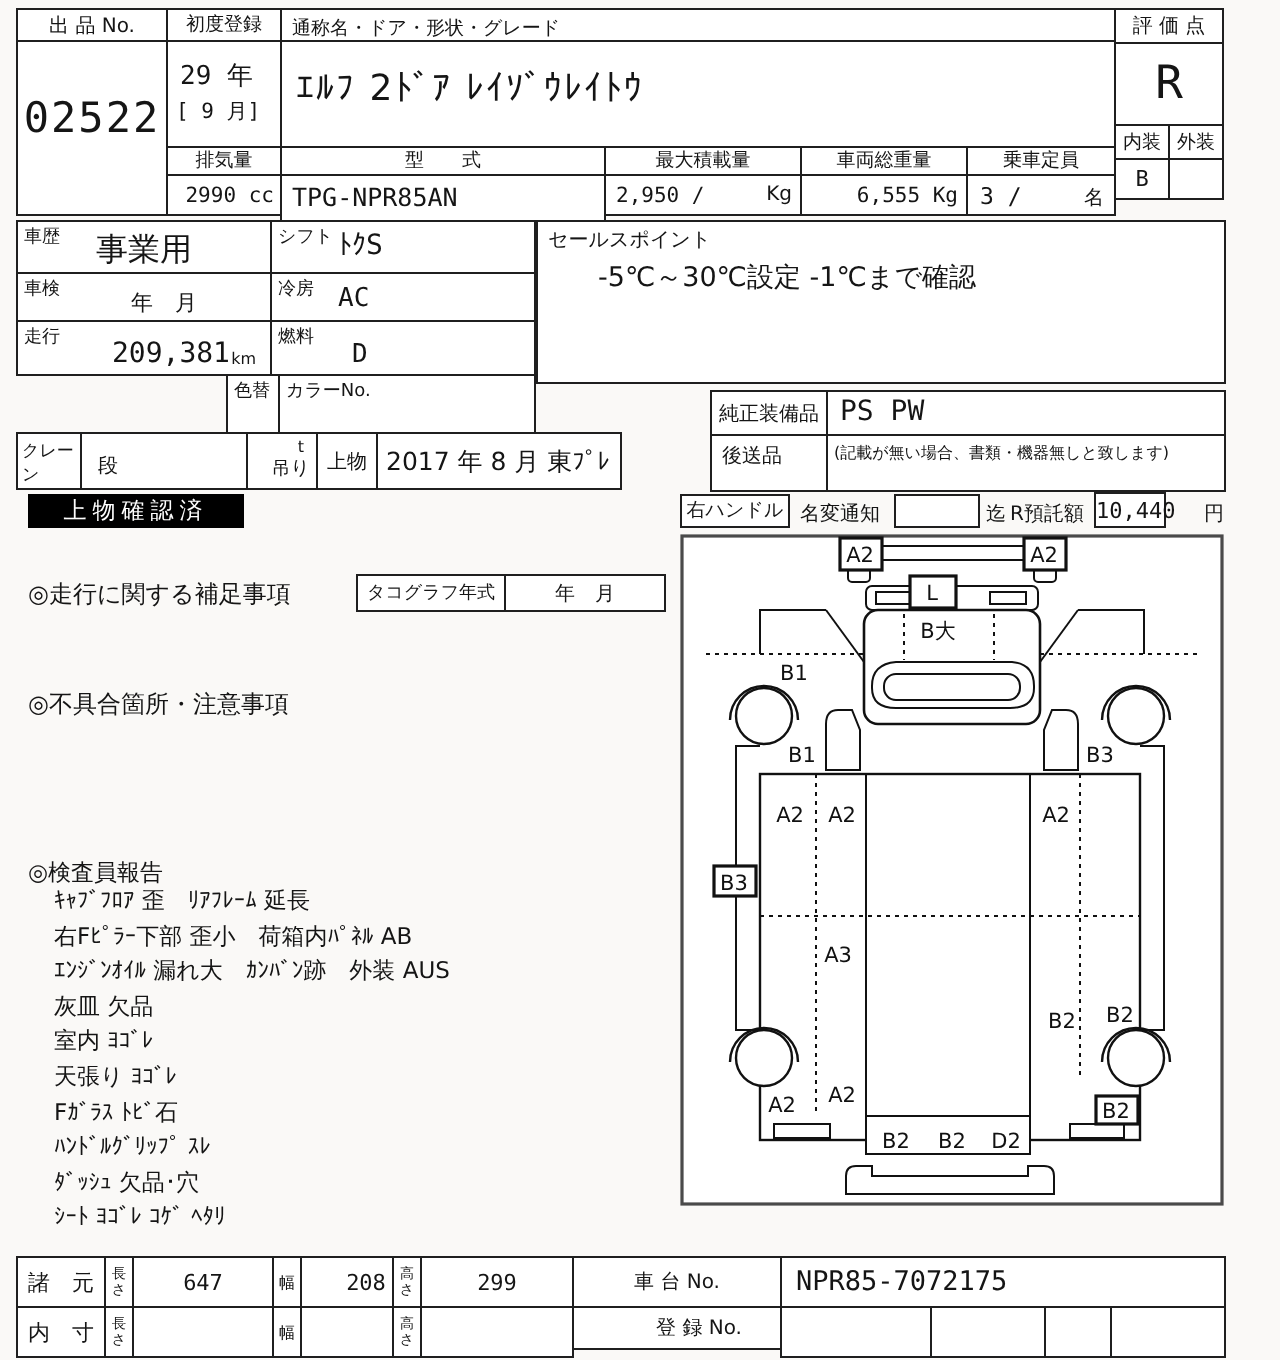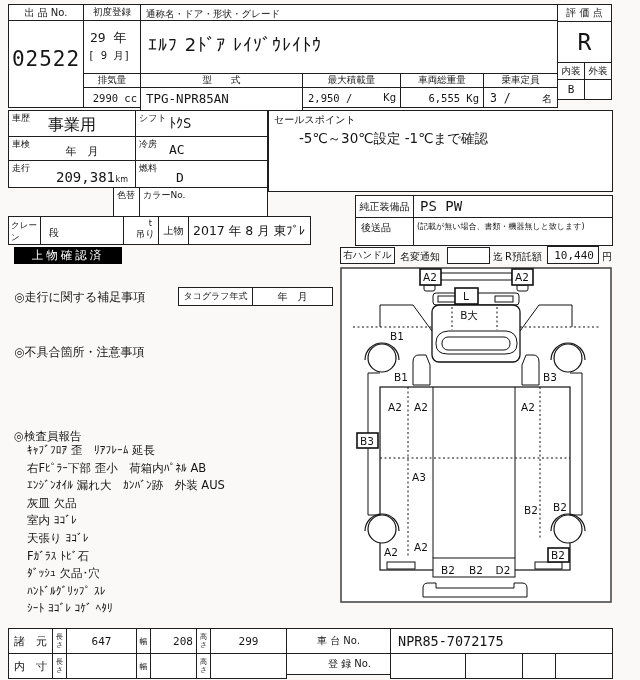--- a/index.html
+++ b/index.html
@@ -163,21 +163,21 @@
     <div class="nw" style="font-size:8px;padding:3px 0 0 3px;">(記載が無い場合、書類・機器無しと致します)</div>
   </div>
 
   <div class="a bd ct" style="left:340px;top:247px;width:55px;height:17px;font-size:9.5px;">
       <span>右ハンドル</span>
     </div>
   <span class="a nw" style="left:400px;top:250px;font-size:10px;">名変通知</span>
   <div class="a bd" style="left:447px;top:247px;width:43px;height:17px;"></div>
   <span class="a" style="left:493px;top:250px;font-size:10px;">迄</span>
   <span class="a nw" style="left:505px;top:250px;font-size:10px;">R預託額</span>
-  <div class="a bd" style="left:547px;top:246px;width:52px;height:18px;">
+  <div class="a bd" style="left:547px;top:246px;width:36px;height:18px;">
     <div class="mono" style="font-size:11px;text-align:right;padding:2px 4px 0 0;">10,440</div>
   </div>
   <span class="a" style="left:602px;top:250px;font-size:10px;">円</span>
 
   <span class="a nw" style="left:14px;top:289px;font-size:12px;">◎走行に関する補足事項</span>
   <div class="a bd ct" style="left:178px;top:287px;width:75px;height:19px;font-size:9px;">
       <span>タコグラフ年式</span>
     </div>
   <div class="a bd ct" style="left:252px;top:287px;width:81px;height:19px;font-size:10px;">
       <span>年　月</span>
@@ -187,22 +187,22 @@
 
   <span class="a nw" style="left:14px;top:429px;font-size:11.5px;">◎検査員報告</span>
   <div class="a" style="left:27px;top:442px;width:305px;font-size:11.5px;line-height:17.6px;">
     <div class="nw">ｷｬﾌﾞﾌﾛｱ 歪　ﾘｱﾌﾚｰﾑ 延長</div>
     <div class="nw">右Fﾋﾟﾗｰ下部 歪小　荷箱内ﾊﾟﾈﾙ AB</div>
     <div class="nw">ｴﾝｼﾞﾝｵｲﾙ 漏れ大　ｶﾝﾊﾞﾝ跡　外装 AUS</div>
     <div class="nw">灰皿 欠品</div>
     <div class="nw">室内 ﾖｺﾞﾚ</div>
     <div class="nw">天張り ﾖｺﾞﾚ</div>
     <div class="nw">Fｶﾞﾗｽ ﾄﾋﾞ石</div>
+    <div class="nw">ﾊﾝﾄﾞﾙｸﾞﾘｯﾌﾟ ｽﾚ</div>
     <div class="nw">ﾀﾞｯｼｭ 欠品･穴</div>
-    <div class="nw">ﾊﾝﾄﾞﾙｸﾞﾘｯﾌﾟ ｽﾚ</div>
     <div class="nw">ｼｰﾄ ﾖｺﾞﾚ ｺｹﾞ ﾍﾀﾘ</div>
   </div>
 
   <svg class="a" style="left:340px;top:267px;" width="272" height="336" viewBox="0 0 272 336">
     <rect x="1" y="1" width="270" height="334" fill="#fff" stroke="#4a4a4a" stroke-width="1.6"></rect>
     <g stroke="#111" fill="none" stroke-width="1">
 
       <rect x="100" y="6" width="72" height="7" fill="#fff"></rect>
       <path d="M84,18 h11 v4 a2,2 0 0 1 -2,2 h-7 a2,2 0 0 1 -2,-2 z" fill="#fff"></path>
       <path d="M177,18 h11 v4 a2,2 0 0 1 -2,2 h-7 a2,2 0 0 1 -2,-2 z" fill="#fff"></path>

